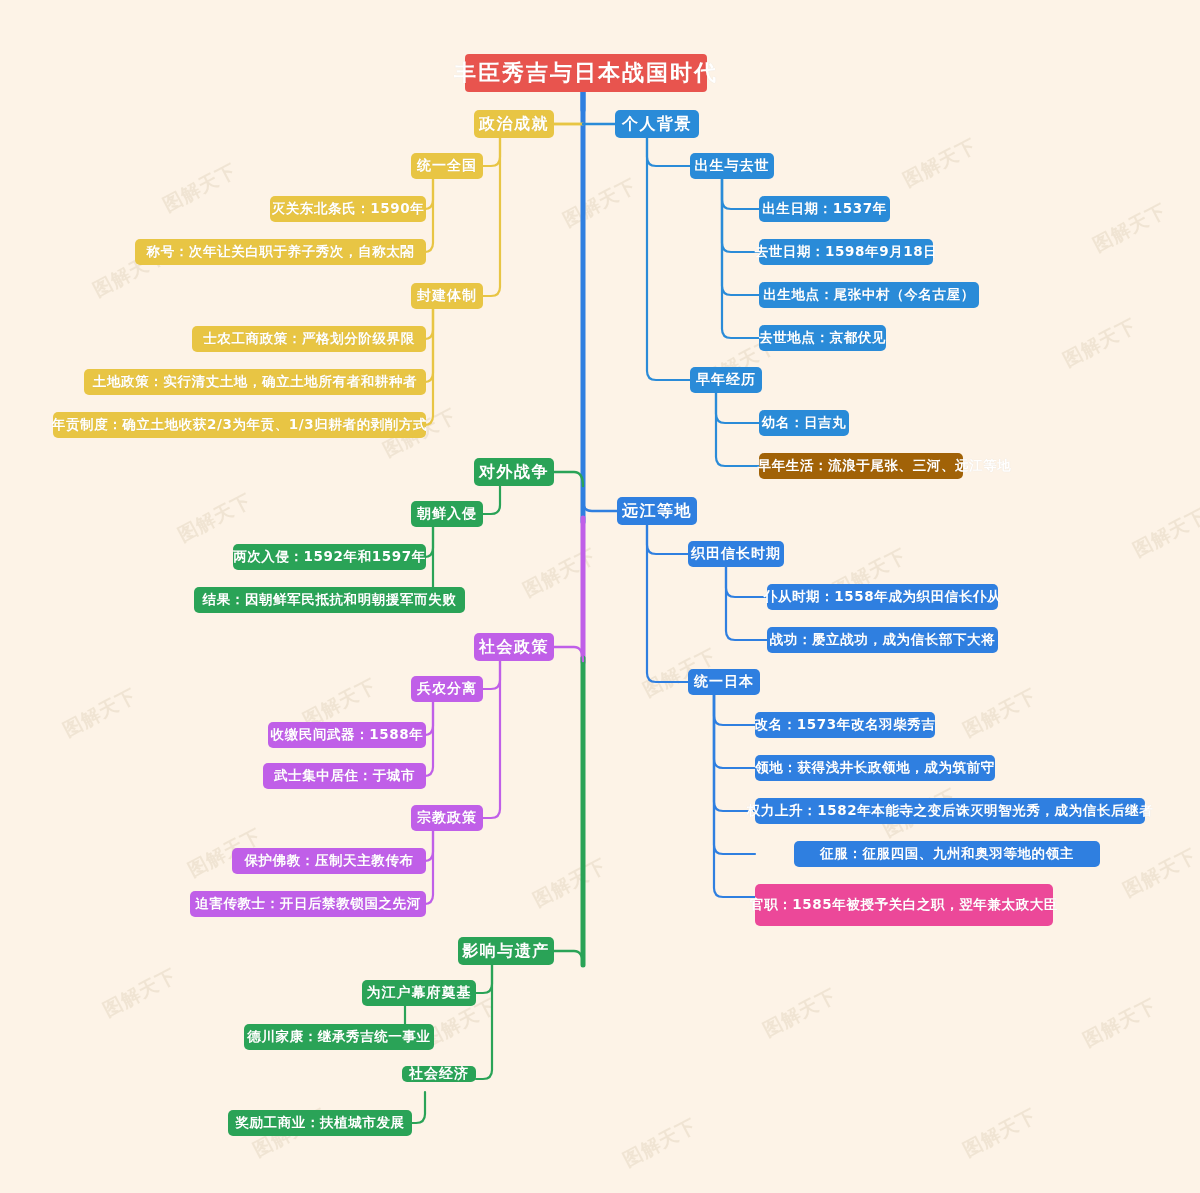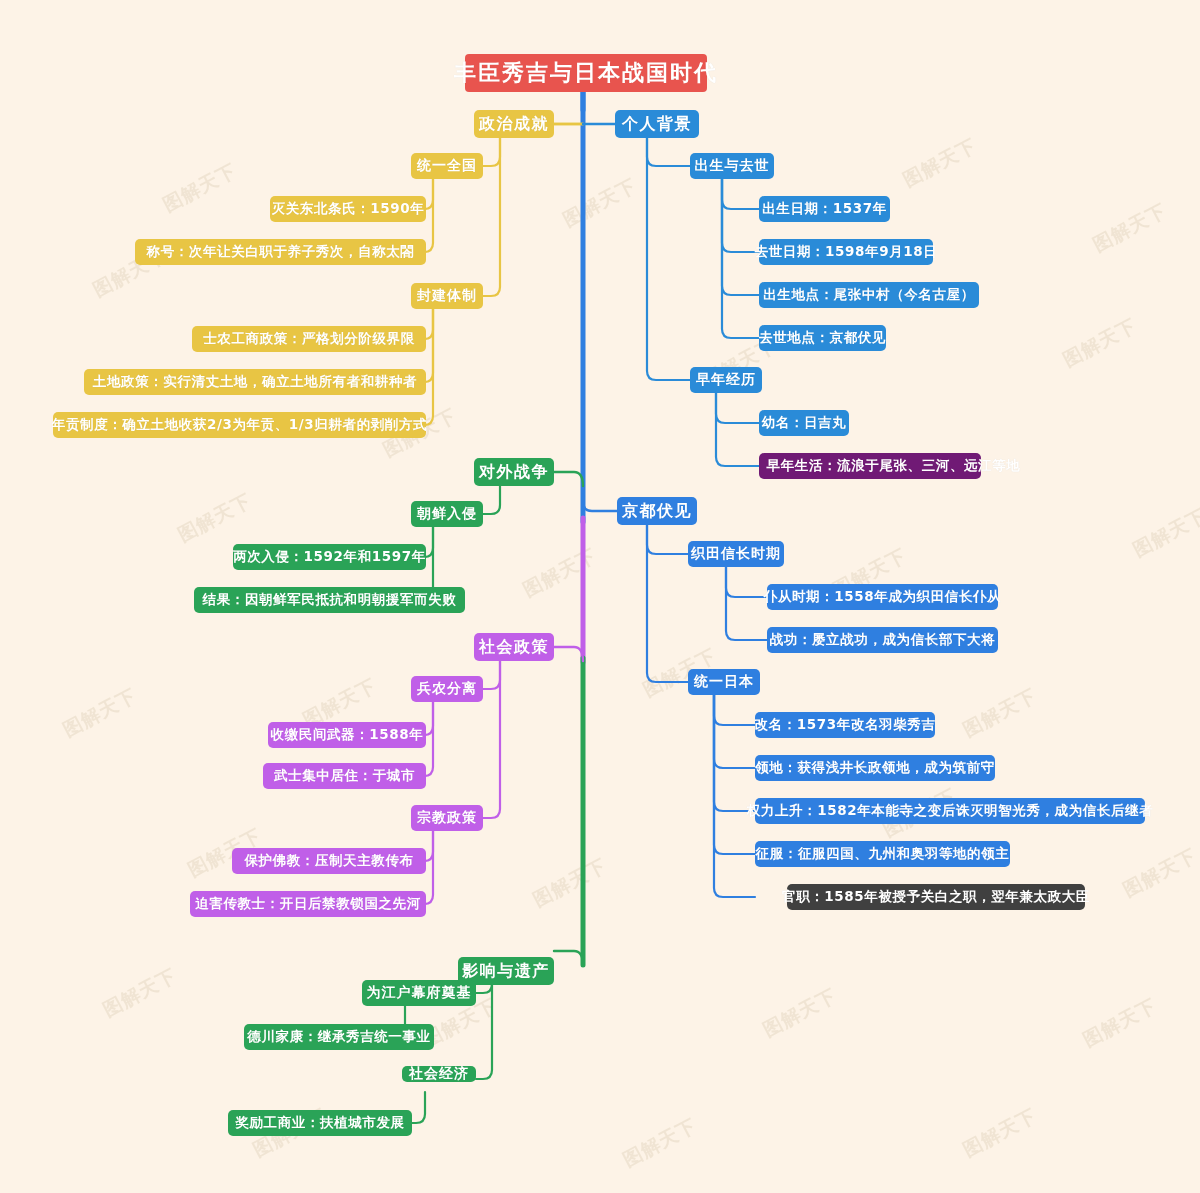--- a/index.html
+++ b/index.html
@@ -145,40 +145,40 @@
       <div class="node lvl2" id="n-cxrq" style="left: 411px; top: 501px; width: 72px; height: 26px; background: rgb(42, 163, 87);">朝鲜入侵</div>
       <div class="node lvl3" id="n-lcrq" style="left: 233px; top: 544px; width: 193px; height: 26px; background: rgb(42, 163, 87);">两次入侵：1592年和1597年</div>
       <div class="node lvl3" id="n-jg" style="left: 155px; top: 587px; width: 271px; height: 26px; background: rgb(42, 163, 87); margin-left: 39px;">结果：因朝鲜军民抵抗和明朝援军而失败</div>
       <div class="node lvl1" id="n-shzc" style="left: 474px; top: 633px; width: 80px; height: 28px; background: rgb(192, 95, 232);">社会政策</div>
       <div class="node lvl2" id="n-bnfl" style="left: 411px; top: 676px; width: 72px; height: 26px; background: rgb(192, 95, 232);">兵农分离</div>
       <div class="node lvl3" id="n-sjwq" style="left: 268px; top: 722px; width: 158px; height: 26px; background: rgb(192, 95, 232);">收缴民间武器：1588年</div>
       <div class="node lvl3" id="n-wsjz" style="left: 263px; top: 763px; width: 163px; height: 26px; background: rgb(192, 95, 232);">武士集中居住：于城市</div>
       <div class="node lvl2" id="n-zjzc" style="left: 411px; top: 805px; width: 72px; height: 26px; background: rgb(192, 95, 232);">宗教政策</div>
       <div class="node lvl3" id="n-bhfj" style="left: 232px; top: 848px; width: 194px; height: 26px; background: rgb(192, 95, 232);">保护佛教：压制天主教传布</div>
       <div class="node lvl3" id="n-phcj" style="left: 190px; top: 891px; width: 236px; height: 26px; background: rgb(192, 95, 232);">迫害传教士：开日后禁教锁国之先河</div>
-      <div class="node lvl1" id="n-yxyc" style="left: 458px; top: 937px; width: 96px; height: 28px; background: rgb(42, 163, 87); margin-top: 20px;">影响与遗产</div>
+      <div class="node lvl1" id="n-yxyc" style="left: 458px; top: 937px; width: 96px; height: 28px; background: rgb(42, 163, 87);">影响与遗产</div>
       <div class="node lvl2" id="n-wjh" style="left: 362px; top: 980px; width: 114px; height: 26px; background: rgb(42, 163, 87);">为江户幕府奠基</div>
       <div class="node lvl3" id="n-dcjk" style="left: 196px; top: 1024px; width: 190px; height: 26px; background: rgb(42, 163, 87); margin-left: 48px;">德川家康：继承秀吉统一事业</div>
       <div class="node lvl2" id="n-shjj" style="left: 402px; top: 1066px; width: 74px; height: 16px; background: rgb(42, 163, 87);">社会经济</div>
       <div class="node lvl3" id="n-jlgs" style="left: 228px; top: 1110px; width: 184px; height: 26px; background: rgb(42, 163, 87);">奖励工商业：扶植城市发展</div>
       <div class="node lvl1" id="n-grbj" style="left: 615px; top: 110px; width: 84px; height: 28px; background: rgb(42, 139, 216);">个人背景</div>
       <div class="node lvl2" id="n-csqs" style="left: 690px; top: 153px; width: 84px; height: 26px; background: rgb(42, 139, 216);">出生与去世</div>
       <div class="node lvl3" id="n-csrq" style="left: 759px; top: 196px; width: 131px; height: 26px; background: rgb(42, 139, 216);">出生日期：1537年</div>
       <div class="node lvl3" id="n-qsrq" style="left: 759px; top: 239px; width: 174px; height: 26px; background: rgb(42, 139, 216);">去世日期：1598年9月18日</div>
       <div class="node lvl3" id="n-csdd" style="left: 759px; top: 282px; width: 220px; height: 26px; background: rgb(42, 139, 216);">出生地点：尾张中村（今名古屋）</div>
       <div class="node lvl3" id="n-qsdd" style="left: 759px; top: 325px; width: 127px; height: 26px; background: rgb(42, 139, 216);">去世地点：京都伏见</div>
       <div class="node lvl2" id="n-znjl" style="left: 690px; top: 367px; width: 72px; height: 26px; background: rgb(42, 139, 216);">早年经历</div>
       <div class="node lvl3" id="n-ym" style="left: 759px; top: 410px; width: 90px; height: 26px; background: rgb(42, 139, 216);">幼名：日吉丸</div>
-      <div class="node lvl3" id="n-znsh" style="left: 759px; top: 453px; width: 222px; height: 26px; background: #701a75; padding-left: 47px;">早年生活：流浪于尾张、三河、远江等地</div>
-      <div class="node lvl1" id="n-jssy" style="left: 617px; top: 497px; width: 80px; height: 28px; background: rgb(47, 127, 224);">京都伏见</div>
+      <div class="node lvl3" id="n-znsh" style="left: 759px; top: 453px; width: 204px; height: 26px; background: #a16207; padding-left: 47px;">早年生活：流浪于尾张、三河、远江等地</div>
+      <div class="node lvl1" id="n-jssy" style="left: 617px; top: 497px; width: 80px; height: 28px; background: rgb(47, 127, 224);">远江等地</div>
       <div class="node lvl2" id="n-ztxc" style="left: 688px; top: 541px; width: 96px; height: 26px; background: rgb(47, 127, 224);">织田信长时期</div>
       <div class="node lvl3" id="n-pcsq" style="left: 767px; top: 584px; width: 231px; height: 26px; background: rgb(47, 127, 224);">仆从时期：1558年成为织田信长仆从</div>
       <div class="node lvl3" id="n-zg" style="left: 767px; top: 627px; width: 231px; height: 26px; background: rgb(47, 127, 224);">战功：屡立战功，成为信长部下大将</div>
       <div class="node lvl2" id="n-tyrb" style="left: 688px; top: 669px; width: 72px; height: 26px; background: rgb(47, 127, 224);">统一日本</div>
       <div class="node lvl3" id="n-gm" style="left: 755px; top: 712px; width: 180px; height: 26px; background: rgb(47, 127, 224);">改名：1573年改名羽柴秀吉</div>
       <div class="node lvl3" id="n-ld" style="left: 755px; top: 755px; width: 240px; height: 26px; background: rgb(47, 127, 224);">领地：获得浅井长政领地，成为筑前守</div>
       <div class="node lvl3" id="n-qlss" style="left: 755px; top: 798px; width: 390px; height: 26px; background: rgb(47, 127, 224);">权力上升：1582年本能寺之变后诛灭明智光秀，成为信长后继者</div>
-      <div class="node lvl3" id="n-zf" style="left: 755px; top: 841px; width: 255px; height: 26px; background: rgb(47, 127, 224);">征服：征服四国、九州和奥羽等地的领主</div>
-      <div class="node lvl3" id="n-gz" style="left: 755px; top: 884px; width: 298px; height: 26px; background: #404040; margin-left: 32px;">官职：1585年被授予关白之职，翌年兼太政大臣</div>
+      <div class="node lvl3" id="n-zf" style="left: 794px; top: 841px; width: 306px; height: 26px; background: rgb(47, 127, 224);">征服：征服四国、九州和奥羽等地的领主</div>
+      <div class="node lvl3" id="n-gz" style="left: 755px; top: 884px; width: 298px; height: 42px; background: #ec4899;">官职：1585年被授予关白之职，翌年兼太政大臣</div>
       <div class="node root" style="left: 465px; top: 54px; width: 242px; height: 38px; background: rgb(232, 84, 78);">丰臣秀吉与日本战国时代</div>
     </div>
 
 </div>
 
 </body></html>

